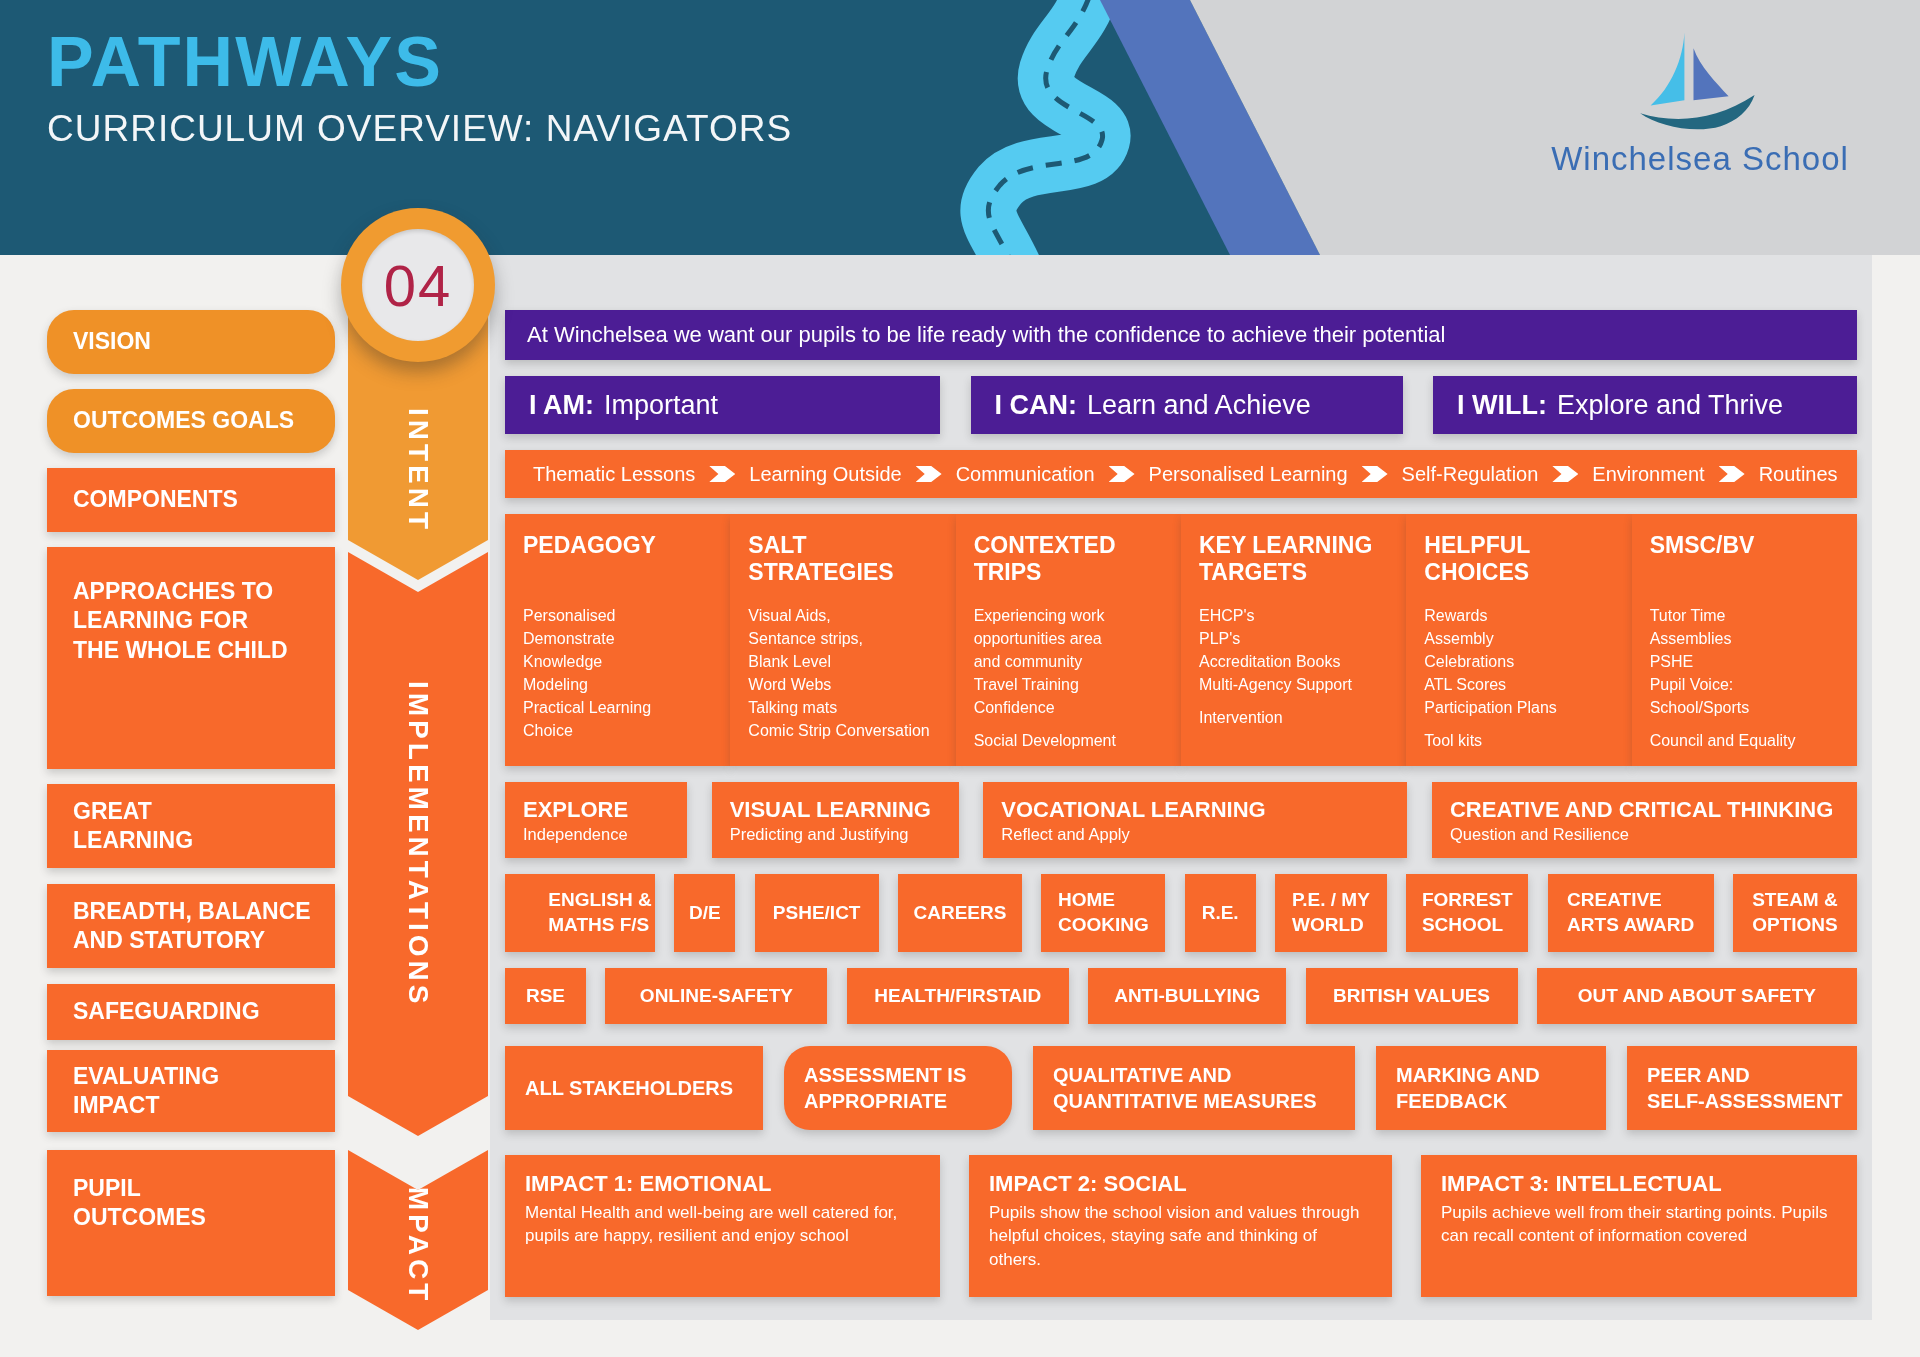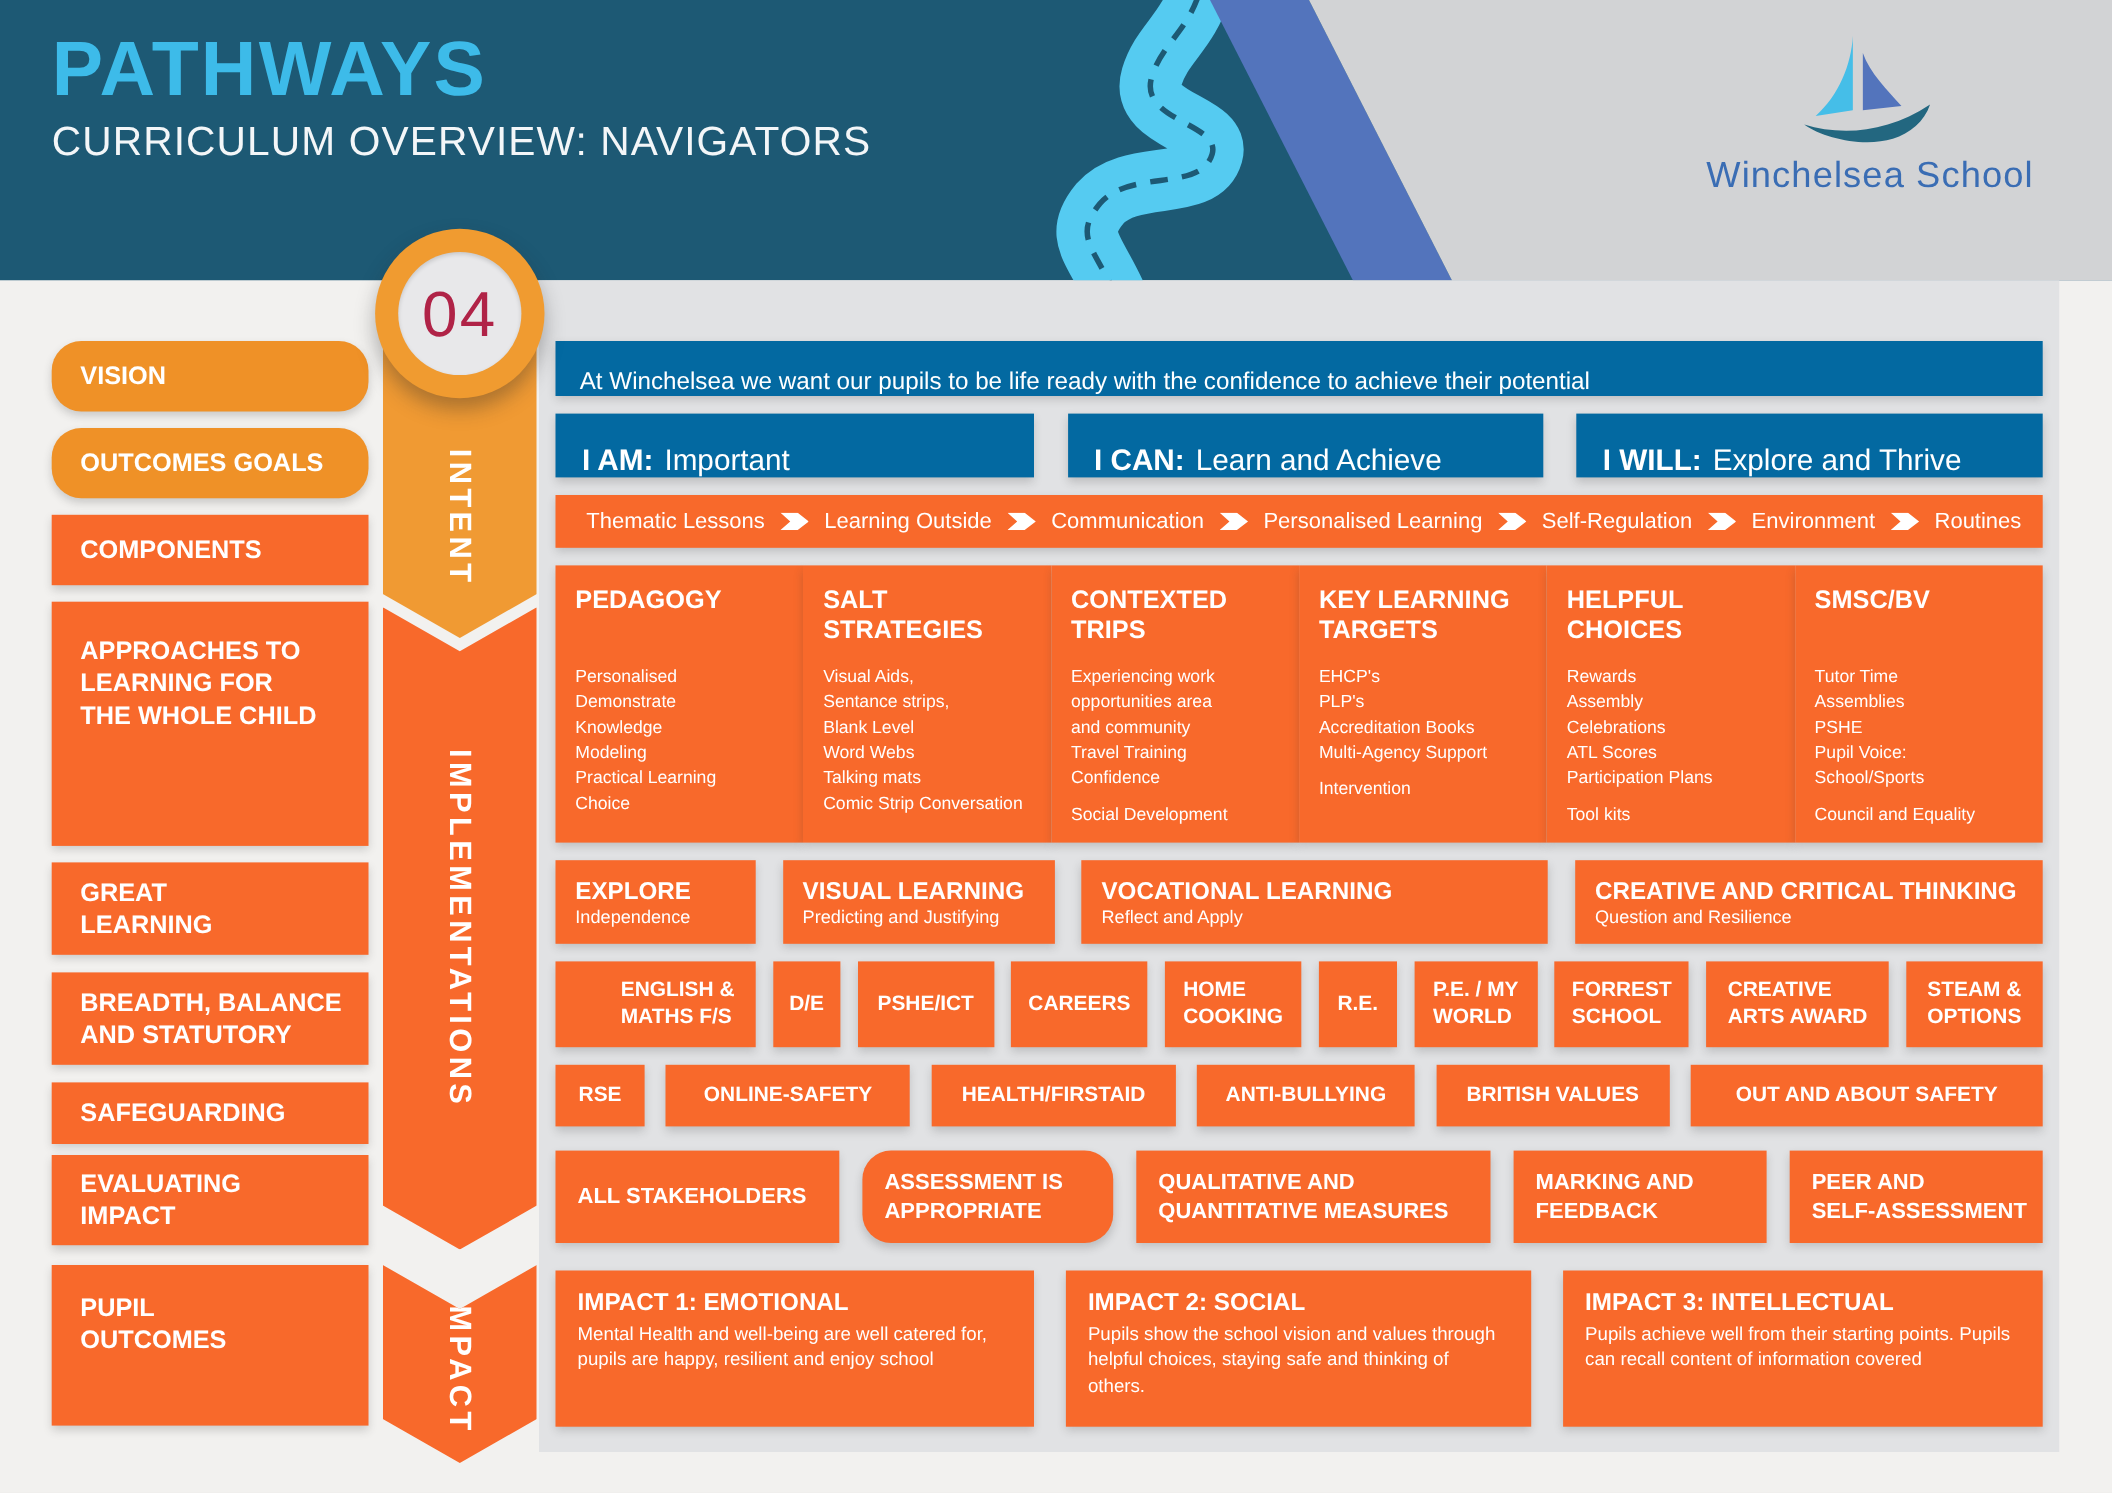--- a/index.html
+++ b/index.html
@@ -40,21 +40,21 @@
                 clip-path:polygon(0 0,100% 0,100% 278px,50% 318px,0 278px); padding-top:100px; }
   .rib-impl { top:552px; height:584px; background:#F8692B;
                 clip-path:polygon(0 0,50% 40px,100% 0,100% 544px,50% 584px,0 544px); }
   .rib-impact { top:1150px; height:180px; background:#F8692B;
                 clip-path:polygon(0 0,50% 40px,100% 0,100% 140px,50% 180px,0 140px); }
   .vtext { writing-mode:vertical-rl; color:#fff; font-weight:700; font-size:28px; letter-spacing:4px; }
 
   
   .row { position:absolute; left:505px; width:1352px; display:flex; justify-content:space-between; }
   .obox { background:#F8692B; color:#fff; box-shadow:0 4px 8px rgba(60,60,60,.22); }
-  .obox.amber { background:#0369a1;align-items:flex-end; }
+  .obox.amber { background:#4c1d95; }
 
   .banner { position:absolute; left:505px; top:310px; width:1352px; height:50px;
             display:flex; align-items:center; padding-left:22px; font-size:22px; color:#fff; }
 
   .identity-row { top:376px; height:58px; }
   .identity { display:flex; align-items:center; padding-left:24px; font-size:27px; }
   .identity b { margin-right:10px; font-weight:700; }
 
   .thematic { position:absolute; left:505px; top:450px; width:1352px; height:48px;
               display:flex; align-items:center; padding-left:14px; font-size:20px; color:#fff; }
@@ -278,21 +278,21 @@
       <div class="learning-title" data-bind="main.learning_row.2.title">VOCATIONAL LEARNING</div>
       <div class="learning-sub" data-bind="main.learning_row.2.subtitle">Reflect and Apply</div>
     </div>
     <div class="obox learning" style="width:425px;">
       <div class="learning-title" data-bind="main.learning_row.3.title">CREATIVE AND CRITICAL THINKING</div>
       <div class="learning-sub" data-bind="main.learning_row.3.subtitle">Question and Resilience</div>
     </div>
   </div>
 
   <div class="row subjects-row">
-    <div class="obox chip" style="width:182px;padding-left:40px;">
+    <div class="obox chip" style="width:150px;padding-left:40px;">
         <span data-bind="main.subjects_row.0">ENGLISH &amp;
 MATHS F/S</span>
       </div>
     <div class="obox chip ctr" style="width:61px;">
         <span data-bind="main.subjects_row.1">D/E</span>
       </div>
     <div class="obox chip ctr" style="width:124px;">
         <span data-bind="main.subjects_row.2">PSHE/ICT</span>
       </div>
     <div class="obox chip ctr" style="width:124px;">

